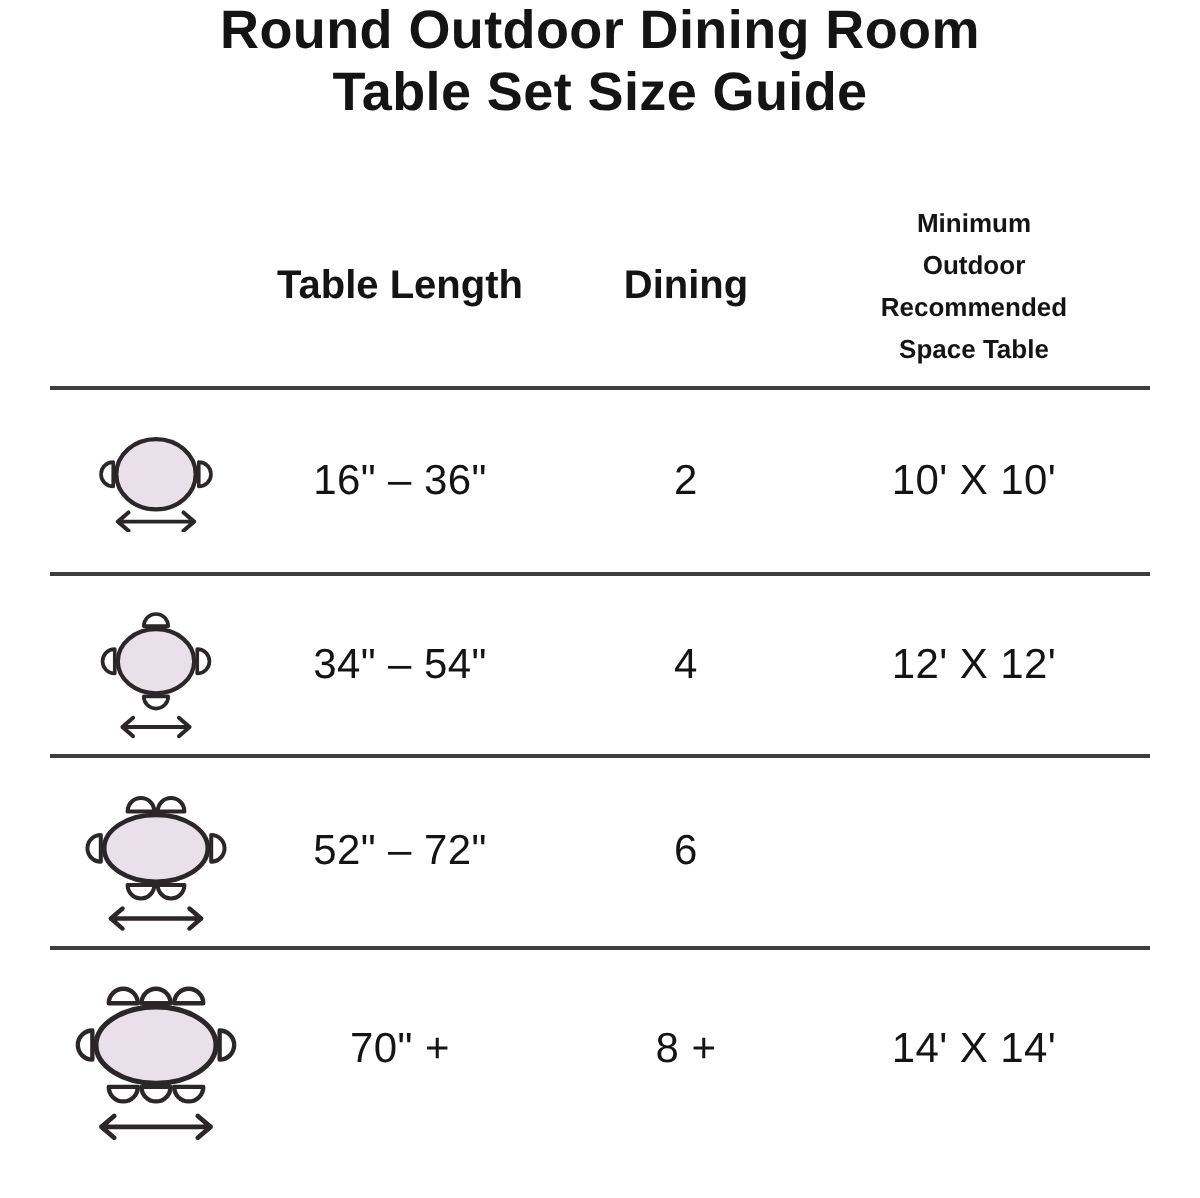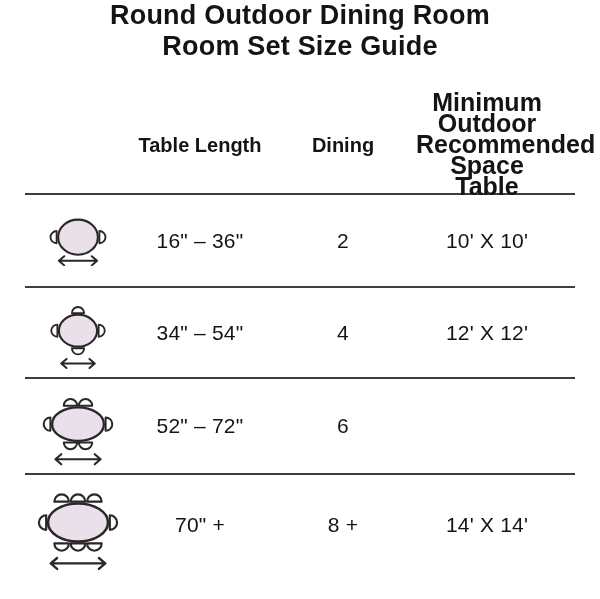--- a/index.html
+++ b/index.html
@@ -29,21 +29,21 @@
     height:131px;
     padding-top:10px;
   }
   .hcell{
     text-align:center;
     font-weight:bold;
     margin-top:20px;
   }
   .hcell.col1{font-size:20px;line-height:24px;}
   .hcell.col2{font-size:20px;line-height:24px;}
-  .hcell.col3{font-size:25px;line-height:21px;padding-right:17px;}
+  .hcell.col3{font-size:13px;line-height:21px;padding-right:17px;}
   .row{border-top:2px solid var(--divider);}
   .row1{height:93px;}
   .row2{height:91px;}
   .row3{height:96px;}
   .row4{height:102px;}
   .cell{
     text-align:center;
     font-size:21px;
     letter-spacing:.2px;
   }
@@ -54,21 +54,21 @@
   .chair{fill:#ffffff;stroke:var(--icon-outline);stroke-width:2.4;stroke-linejoin:round;}
   .arrow{fill:none;stroke:var(--icon-outline);stroke-width:2.6;stroke-linecap:round;stroke-linejoin:round;}
 </style>
 </head>
 <body>
 
 <div>
 
   <h1 class="title">
     <div>Round Outdoor Dining Room</div>
-    <div>Room Set Size Guide</div>
+    <div>Table Set Size Guide</div>
   </h1>
 
   <div class="grid header-grid">
     <div></div>
     <div class="hcell col1">
       <div>Table Length</div>
     </div>
     <div class="hcell col2">
       <div>Dining</div>
     </div>

